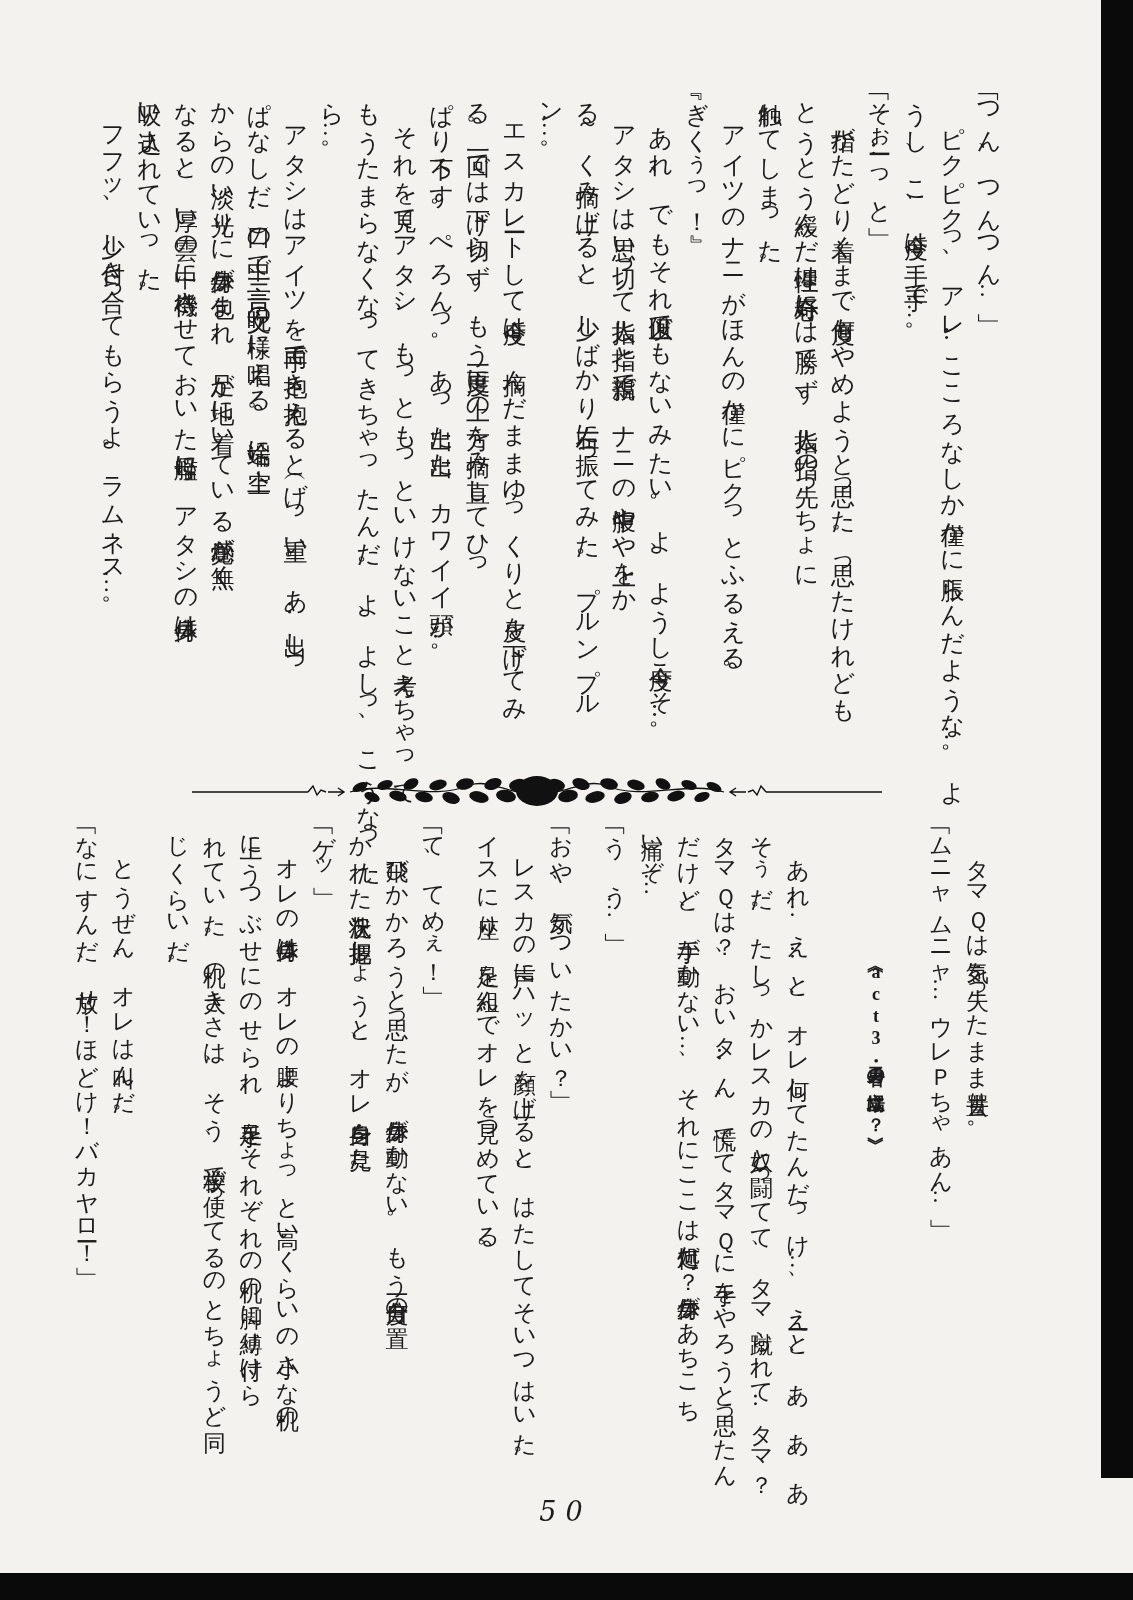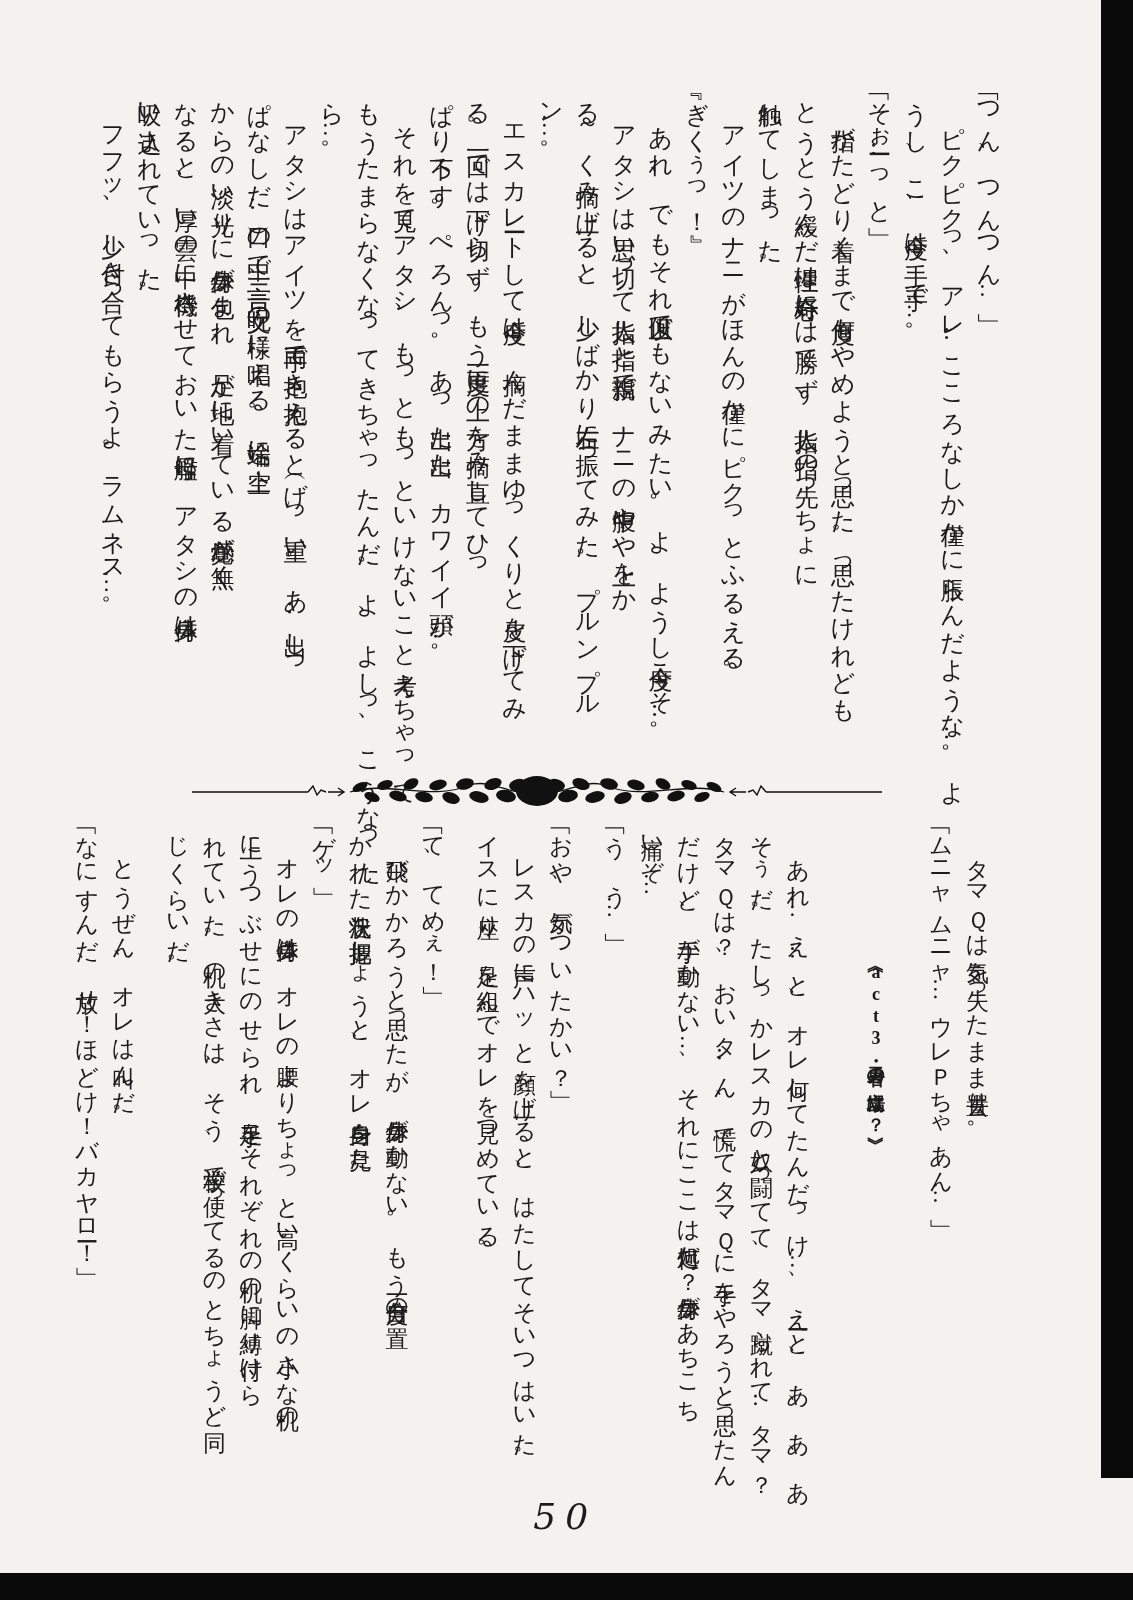--- a/index.html
+++ b/index.html
@@ -41,21 +41,21 @@
     font-weight:bold;
   }
 
   .divider {
     position:absolute; left:192px; top:772px; width:690px; height:40px;
   }
 
   .page-number {
     position:absolute; top:1496px; left:50%;
     transform:translateX(-52%);
-    font-size:36px; font-style:italic;
+    font-size:27px; font-style:italic;
     letter-spacing:9px;
     color:var(--ink, #1c1c1c);
     font-family:"DejaVu Serif", serif;
   }
 
   .right-bar {
     position:absolute; top:0; right:0;
     width:32px; height:1478px;
     background:var(--bar, #0a0a0a);
   }

